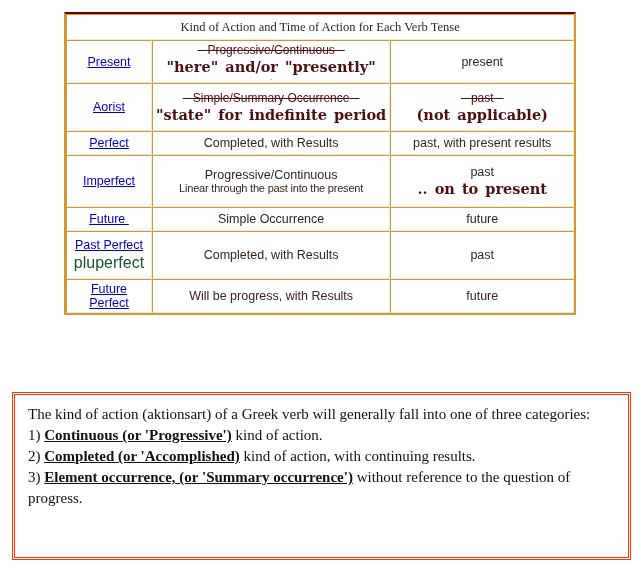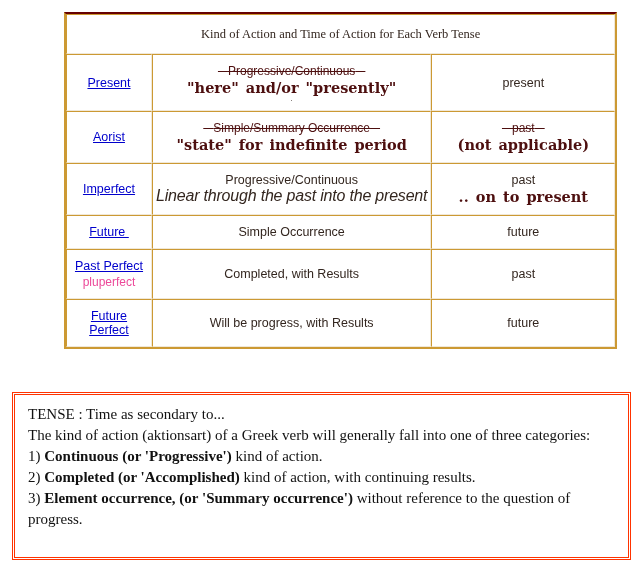--- a/index.html
+++ b/index.html
@@ -5,56 +5,56 @@
   html,body { margin:0; padding:0; background:#ffffff; }
   body { width:642px; height:586px; position:relative; font-family:"Liberation Sans",sans-serif; }
 
   
   .tbl-wrap { position:absolute; left:64px; top:12px; }
   table.tense {
     border-collapse:separate; border-spacing:0; table-layout:fixed; background:#fff;
     border:2px solid #CC9933; border-top-color:#660000;
   }
   table.tense td, table.tense th {
-    padding:9px 3px; text-align:center; vertical-align:middle;
+    padding:2px 3px; text-align:center; vertical-align:middle;
     font-size:12.5px; color:#33261f; font-weight:normal;
     border-top:1px solid #CC9933; border-left:1px solid #CC9933;
     border-bottom:1px solid #F0E8D8; border-right:1px solid #F0E8D8;
     overflow:hidden;
     margin-left:35px;
   }
   th.title {
     border:1px solid #ACACAC; height:20px;
     font-family:"Liberation Serif",serif; font-size:15px; font-weight:bold; color:#000;
   }
   th.colhead { color:#000; font-weight:bold; font-size:12px; white-space:nowrap; }
   th.colhead.tight { letter-spacing:-0.4px; }
 
   a.tense-link { color:#0000CC; text-decoration:underline; font-size:12.5px; }
-  .sub-label { color:#ec4899; font-size:12px; margin-top:2px; }
+  .sub-label { color:#14532d; font-size:16px; margin-top:2px; }
 
   .strike {
     text-decoration:line-through; color:#4d0f0f; font-size:12px; white-space:nowrap;
   }
   .strike::before, .strike::after { content:"\00a0\00a0\00a0"; }
   .maroon-bold {
     font-family:"DejaVu Serif","Liberation Serif",serif; font-weight:bold;
     color:#4d0f0f; font-size:14.5px; word-spacing:2px; white-space:nowrap; margin-top:1px;
   }
   .tiny-dot { font-size:8px; line-height:5px; color:#33261f; }
-  .kind-line2 { font-size:16px; letter-spacing:-0.2px; white-space:nowrap;font-style:italic; }
+  .kind-line2 { font-size:11px; letter-spacing:-0.2px; white-space:nowrap; }
 
   
   .note {
     position:absolute; left:12px; top:392px; width:619px; height:168px; box-sizing:border-box;
     border:3px double #FF3300; background:#fff;
     font-family:"Liberation Serif",serif; font-size:15px; line-height:21px; color:#111;
     padding:9px 13px;
   }
-  .note b { font-weight:bold; }
+  .note b { font-weight:bold;text-decoration:underline; }
 </style>
 </head>
 <body>
 
 <div class="tbl-wrap">
   <table class="tense">
     <colgroup>
       <col style="width:86px">
         <col style="width:212px">
         <col style="width:184px">
@@ -85,20 +85,31 @@
       <td>
         <div><span class="strike">Simple/Summary Occurrence</span></div>
         <div class="maroon-bold">"state" for indefinite period</div>
       </td>
       <td>
         <div><span class="strike">past</span></div>
         <div class="maroon-bold">(not applicable)</div>
       </td>
     </tr>
 
+    <tr style="height:24px">
+      <td>
+        <a href="#" class="tense-link">Perfect</a>
+      </td>
+      <td>
+        <span>Completed, with Results</span>
+      </td>
+      <td>
+        <span>past, with present results</span>
+      </td>
+    </tr>
 
     <tr style="height:52px">
       <td>
         <a href="#" class="tense-link">Imperfect</a>
       </td>
       <td>
         <div>Progressive/Continuous</div>
         <div class="kind-line2">Linear through the past into the present</div>
       </td>
       <td>
@@ -141,18 +152,17 @@
       </td>
       <td>
         <span>future</span>
       </td>
     </tr>
   </tbody>
     </table>
 </div>
 
 <div class="note">
-  <div>TENSE : Time as secondary to...</div>
   <div>The kind of action (aktionsart) of a Greek verb will generally fall into one of three categories:</div>
   <div><span>1) </span><b>Continuous (or 'Progressive')</b><span> kind of action.</span></div>
   <div><span>2) </span><b>Completed (or 'Accomplished)</b><span> kind of action, with continuing results.</span></div>
   <div><span>3) </span><b>Element occurrence, (or 'Summary occurrence')</b><span> without reference to the question of progress.</span></div>
 </div>
 
 </body></html>

